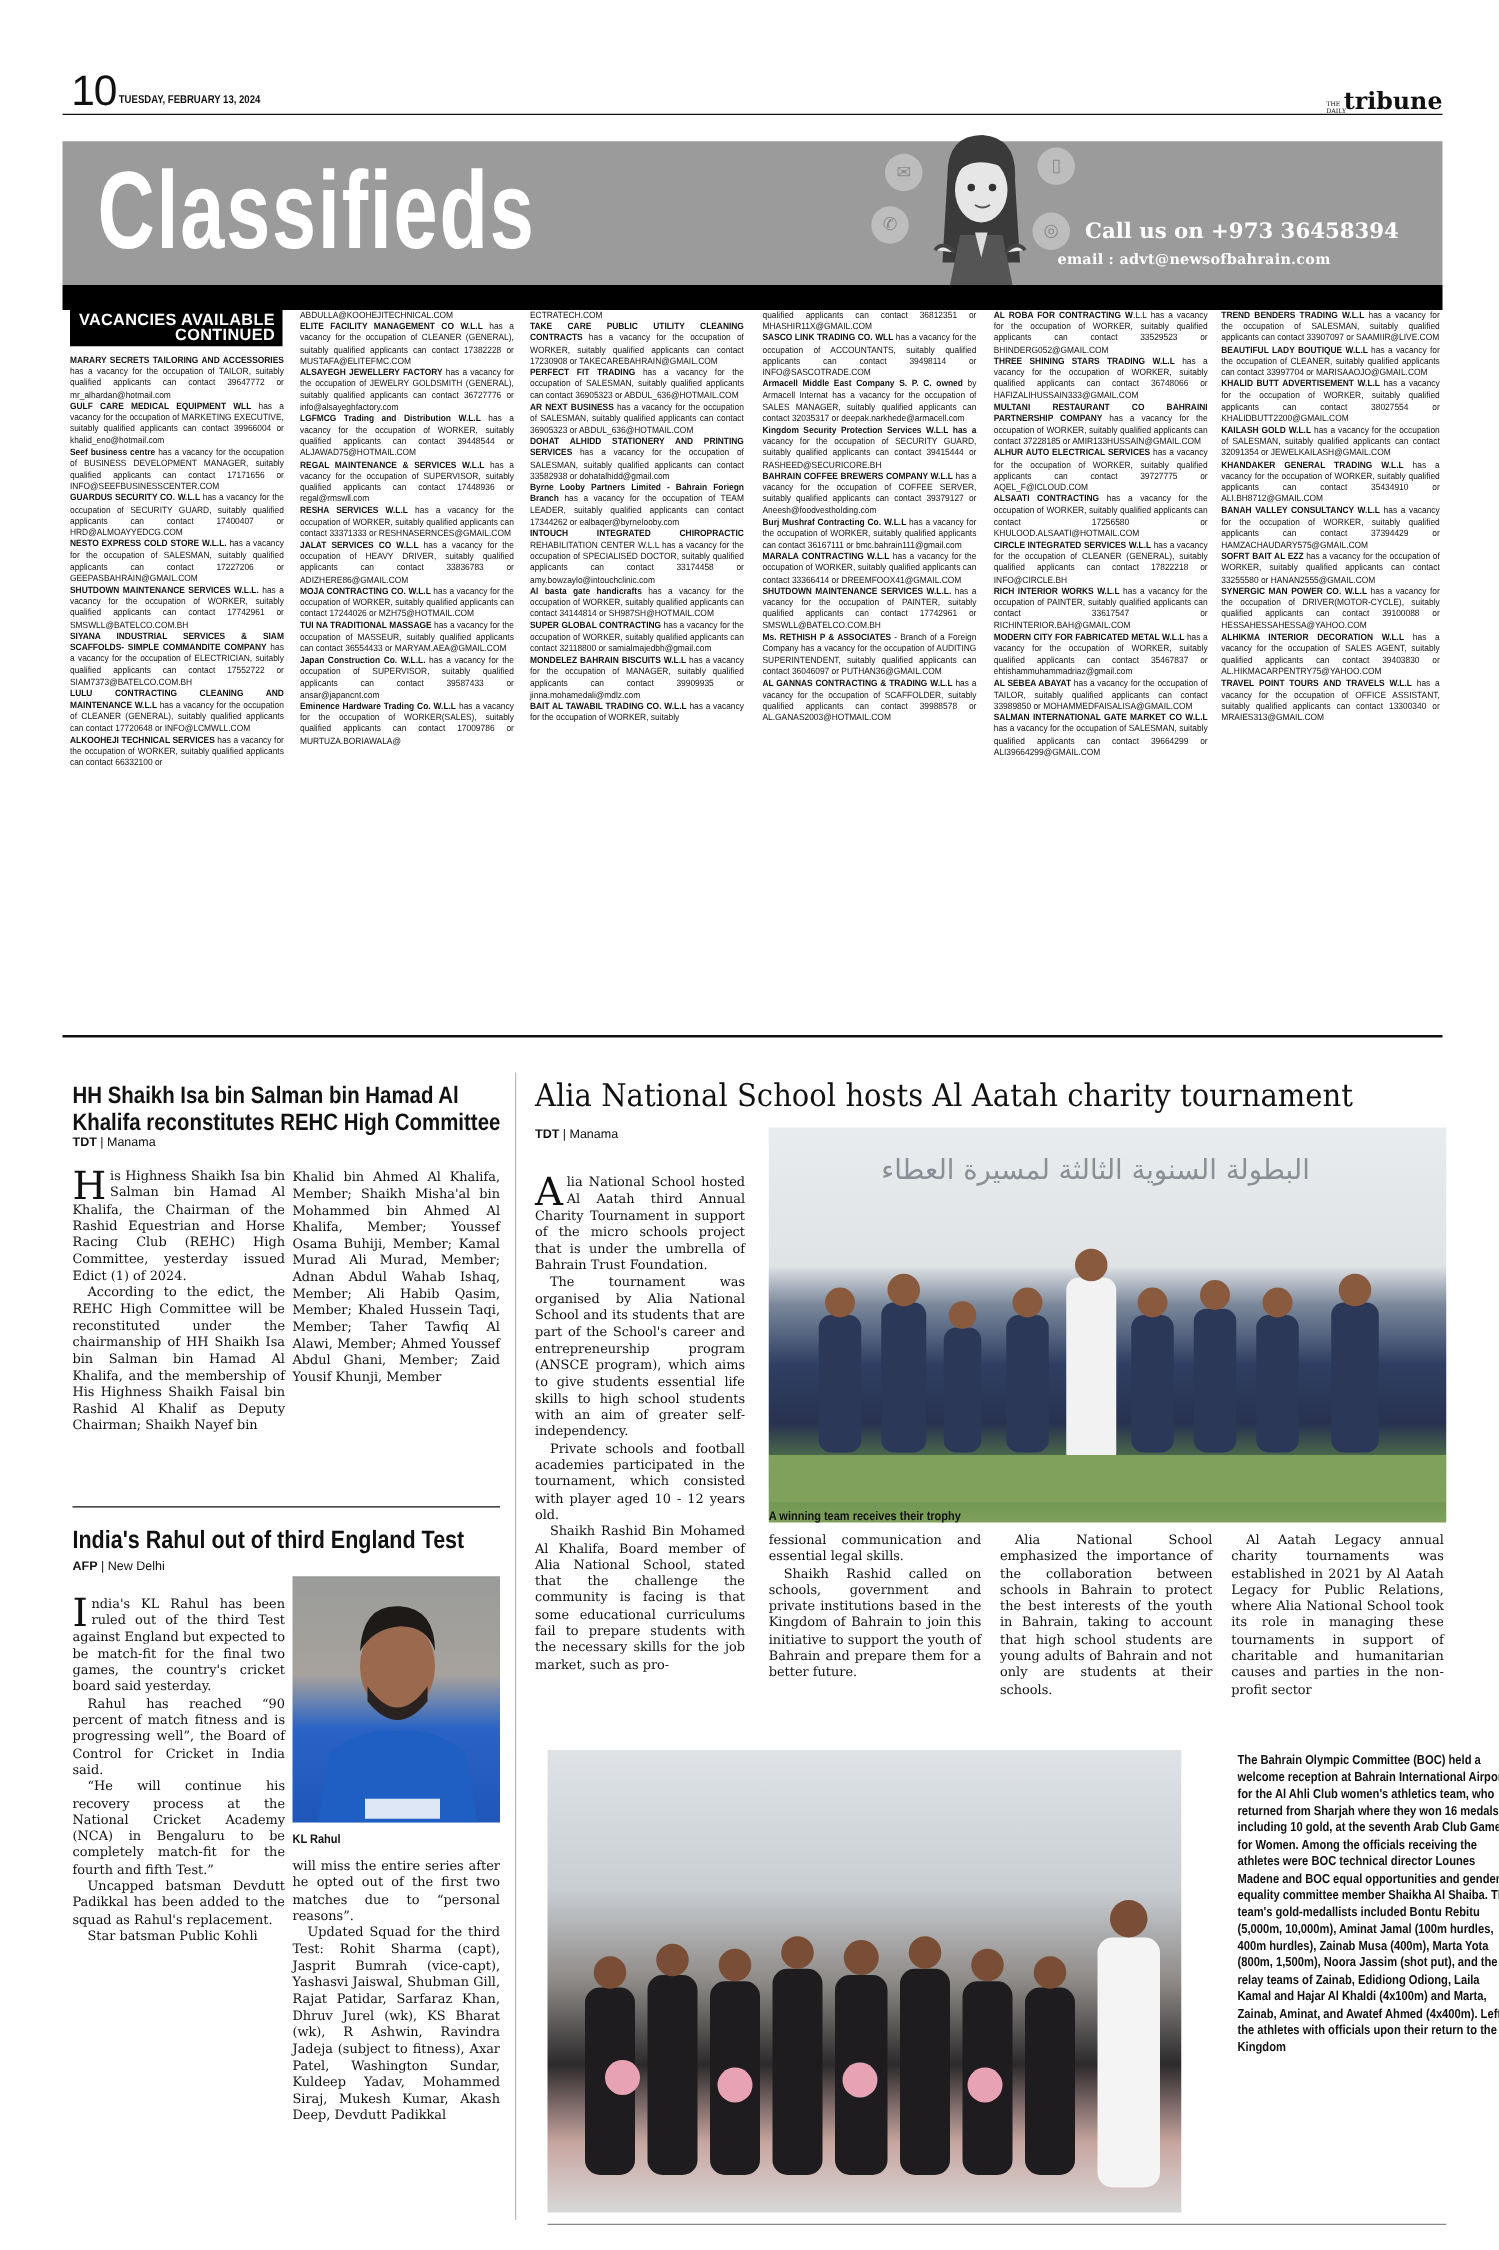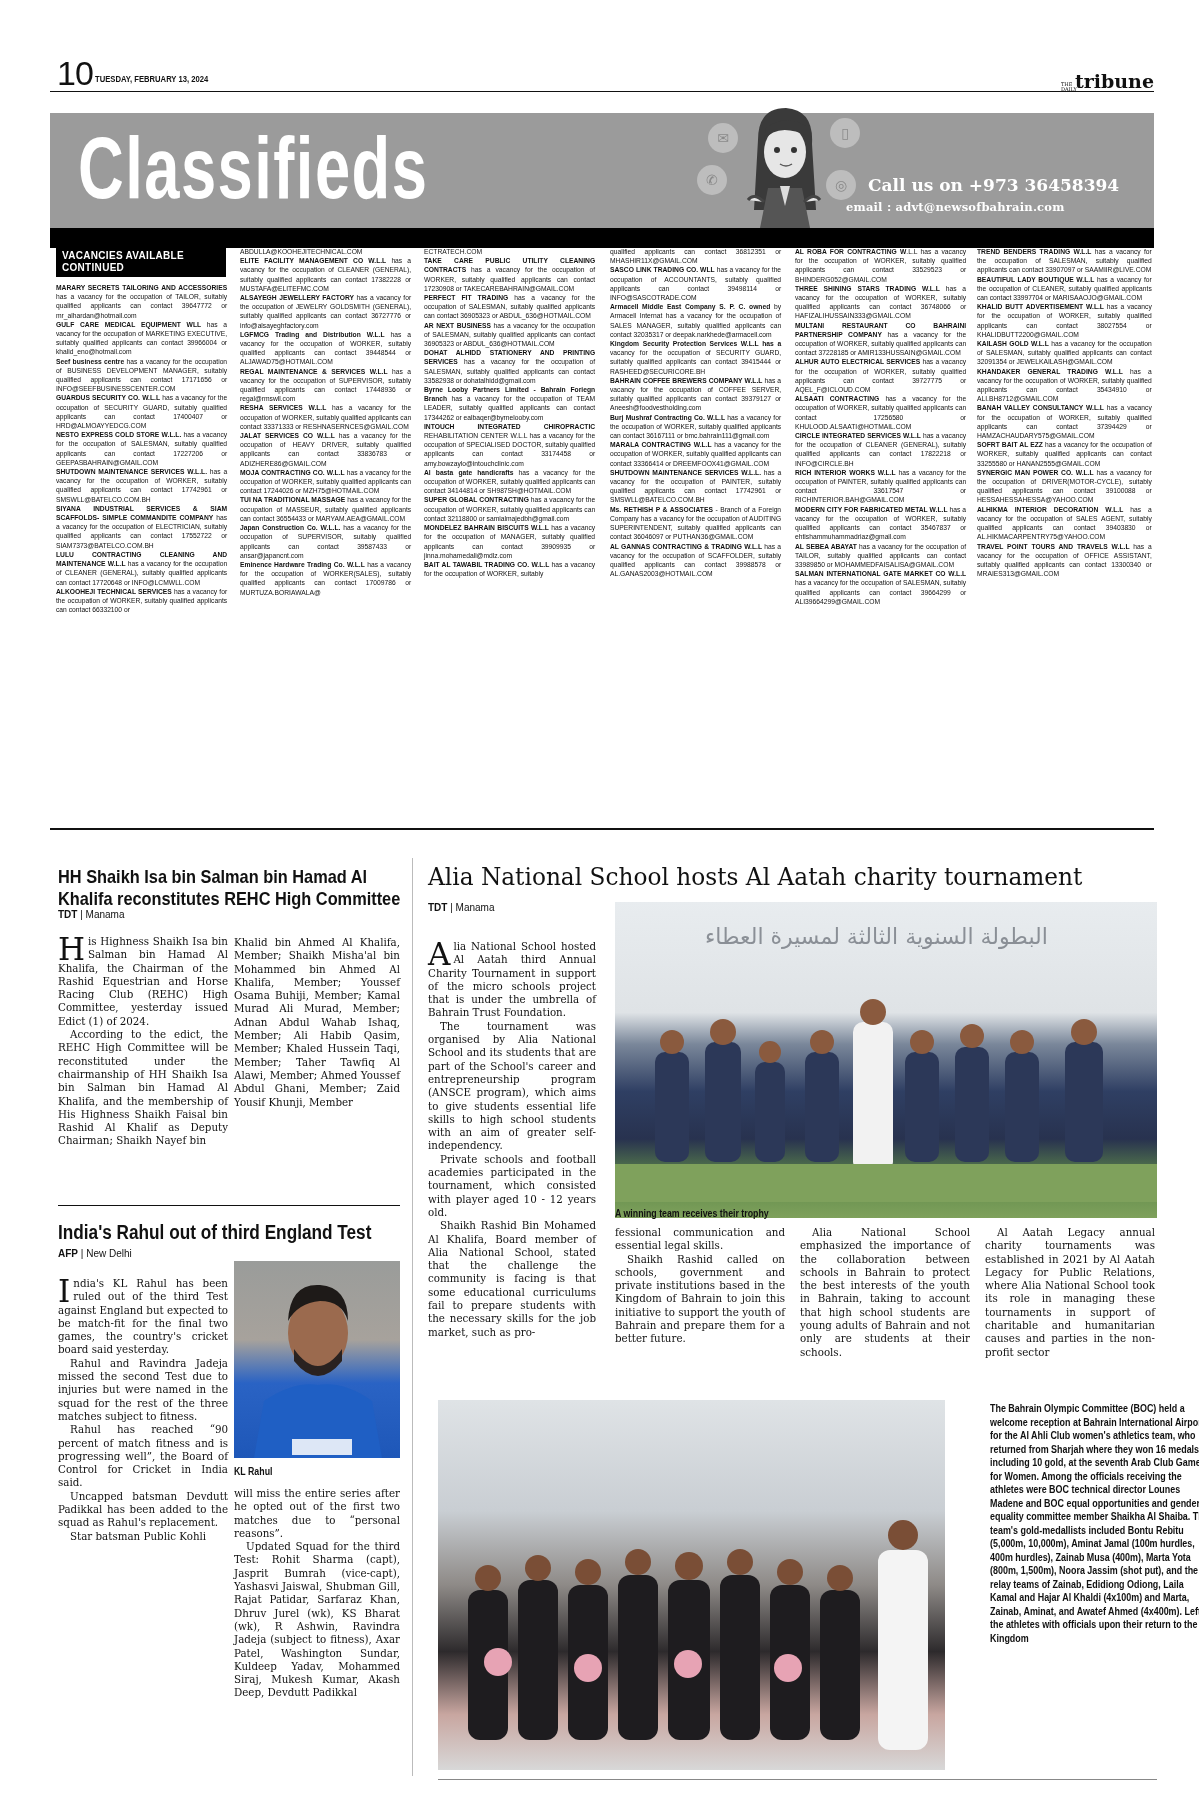--- a/index.html
+++ b/index.html
@@ -16,21 +16,21 @@
   
   .banner { left: 50px; top: 113px; width: 1104px; height: 115px; background: #9b9b9b; }
   .banner-bar { left: 50px; top: 228px; width: 1104px; height: 20px; background: #000; }
   .banner-title { left: 78px; top: 118px; font-family: "Liberation Sans", sans-serif; font-weight: bold; color: #fff; font-size: 88px; line-height: 100px; transform: scaleX(.72); transform-origin: left; letter-spacing: 2px; }
   .girl { left: 738px; top: 100px; width: 92px; height: 128px; }
   .circ { width: 30px; height: 30px; border-radius: 50%; background: #bdbdbd; display: flex; align-items: center; justify-content: center; color: #8a8a8a; font-size: 14px; font-family: "DejaVu Sans", sans-serif; }
   .call { left: 868px; top: 175px; font-family: "DejaVu Serif", serif; font-weight: bold; color: #fff; font-size: 17px; text-align: right; }
   .email { left: 846px; top: 200px; font-family: "DejaVu Serif", serif; font-weight: bold; color: #fff; font-size: 11.5px; letter-spacing: .2px; }
 
   
-  .vac-tag { left: 56px; top: 247px; width: 170px; height: 30px; background: #000; color: #fff; font-family: "Liberation Sans", sans-serif; font-weight: bold; font-size: 10px; line-height: 12px; padding: 3px 6px; letter-spacing: .3px; }
+  .vac-tag { left: 56px; top: 247px; width: 170px; height: 30px; background: #000; color: #fff; font-family: "Liberation Sans", sans-serif; font-weight: bold; font-size: 13px; line-height: 12px; padding: 3px 6px; letter-spacing: .3px; text-align: right; }
   .cls-col { top: 247px; width: 172px; font-family: "Liberation Sans", sans-serif; font-size: 7.3px; line-height: 9.2px; text-align: justify; transform: scaleX(.92); transform-origin: left top; width: 186px; }
   .cls-col .ad b { font-weight: bold; }
   .cls-col .ad { margin-bottom: 0; }
   .cls-rule { left: 50px; top: 828px; width: 1104px; height: 2px; background: #111; }
 
   
   .serif-body { font-family: "DejaVu Serif", serif; font-size: 10.3px; line-height: 13.3px; text-align: justify; }
   .hl-sans { font-family: "Liberation Sans", sans-serif; font-weight: bold; transform: scaleX(.86); transform-origin: left; white-space: nowrap; }
   .byline { font-family: "Liberation Sans", sans-serif; font-size: 10px; }
   .byline b { font-weight: 900; }
@@ -168,22 +168,22 @@
 </div>
 <div class="abs serif-body" style="left:234px;top:936px;width:166px">
   <p>Khalid bin Ahmed Al Khalifa, Member; Shaikh Misha'al bin Mohammed bin Ahmed Al Khalifa, Member; Youssef Osama Buhiji, Member; Kamal Murad Ali Murad, Member; Adnan Abdul Wahab Ishaq, Member; Ali Habib Qasim, Member; Khaled Hussein Taqi, Member; Taher Tawfiq Al Alawi, Member; Ahmed Youssef Abdul Ghani, Member; Zaid Yousif Khunji, Member</p>
 </div>
 <div class="abs" style="left:58px;top:1205px;width:342px;height:1px;background:#111"></div>
 
 <div class="abs hl-sans" style="left:58px;top:1221px;font-size:20px">India's Rahul out of third England Test</div>
 <div class="abs byline" style="left:58px;top:1248px"><b>AFP</b><span> | New Delhi</span></div>
 <div class="abs serif-body" style="left:58px;top:1277px;width:170px">
   <p><span class="dropcap">I</span><span>ndia's KL Rahul has been ruled out of the third Test against England but expected to be match-fit for the final two games, the country's cricket board said yesterday.</span></p>
-  <p class="para">Rahul and Ravindra Jadeja missed the second Test due to injuries but were named in the squad for the rest of the three matches subject to fitness.</p>
   <p class="para">Rahul has reached “90 percent of match fitness and is progressing well”, the Board of Control for Cricket in India said.</p>
+  <p class="para">“He will continue his recovery process at the National Cricket Academy (NCA) in Bengaluru to be completely match-fit for the fourth and fifth Test.”</p>
   <p class="para">Uncapped batsman Devdutt Padikkal has been added to the squad as Rahul's replacement.</p>
   <p class="para">Star batsman Public Kohli</p>
 </div>
 <div class="abs photo" style="left:234px;top:1261px;width:166px;height:197px;background:linear-gradient(180deg,#9a9c9a 0%,#a7a29c 40%,#2a63c4 62%,#1e57b8 100%)">
   <svg width="166" height="197" viewBox="0 0 166 197">
     <ellipse cx="84" cy="72" rx="30" ry="38" fill="#9b6a4e"></ellipse>
     <path d="M54 60 Q56 22 86 24 Q114 26 114 60 Q108 40 86 40 Q64 42 54 60Z" fill="#1e1a18"></path>
     <path d="M60 88 Q84 122 108 88 L108 100 Q84 130 60 100Z" fill="#2a2220"></path>
     <path d="M20 197 L30 140 Q60 120 84 124 Q110 120 138 140 L148 197Z" fill="#1f5fc4"></path>
     <rect x="58" y="178" width="60" height="16" fill="#fff" opacity=".85"></rect>

